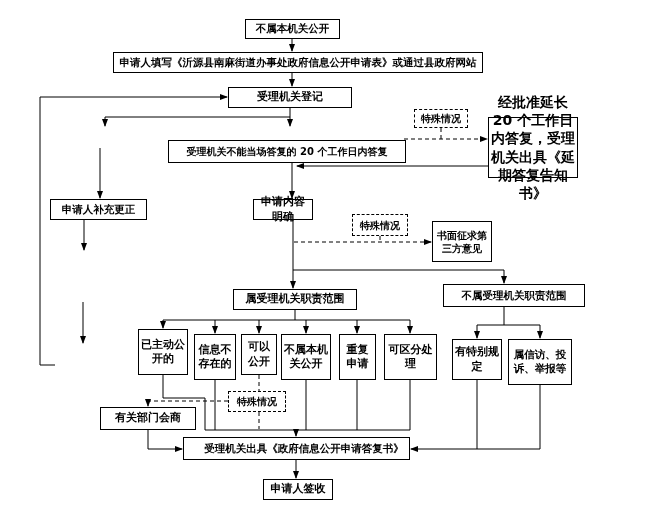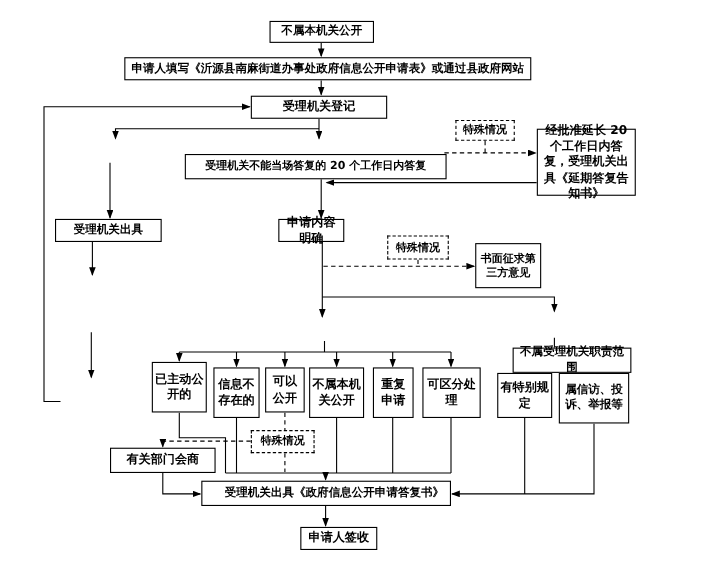--- a/index.html
+++ b/index.html
@@ -16,41 +16,41 @@
     display:flex; align-items:center; justify-content:center; text-align:center;
     font-weight:bold; font-size:11px; line-height:1.3; color:#000; padding:1px 2px;
   }
   .dashed-node { border-style:dashed; font-size:10px; }
   #n-submit     { left:245px; top:19px;  width:95px;  height:20px; font-size:10.5px; }
   #n-fill       { left:113px; top:52px;  width:370px; height:21px; font-size:10.5px; white-space:nowrap; }
   #n-register   { left:228px; top:87px;  width:124px; height:21px; }
   #n-onspot     { left:57px;  top:127px; width:96px;  height:21px; font-size:10px; white-space:nowrap; }
   #n-notonspot  { left:168px; top:127px; width:238px; height:23px; font-size:10px; white-space:nowrap;margin-top:13px; }
   #n-special1   { left:414px; top:109px; width:54px;  height:19px; }
-  #n-extension  { left:488px; top:117px; width:90px;  height:61px; font-size:11px; }
+  #n-extension  { left:488px; top:117px; width:90px;  height:61px; font-size:14px; }
   #n-unclear    { left:50px;  top:199px; width:97px;  height:21px; font-size:10.5px; }
   #n-clear      { left:253px; top:199px; width:60px;  height:21px; }
   #n-special2   { left:352px; top:214px; width:56px;  height:22px; }
   #n-third      { left:432px; top:221px; width:60px;  height:41px; font-size:10px; }
   #n-notify     { left:55px;  top:251px; width:57px;  height:51px; font-size:10.5px; }
   #n-inscope    { left:233px; top:289px; width:124px; height:21px; }
-  #n-outscope   { left:466px; top:284px; width:108px; height:23px; font-size:10.5px;margin-top:32px; }
+  #n-outscope   { left:443px; top:284px; width:142px; height:23px; font-size:10.5px; }
   #n-already    { left:138px; top:329px; width:50px;  height:46px; }
   #n-notexist   { left:194px; top:334px; width:42px;  height:46px; }
   #n-canpublic  { left:241px; top:334px; width:36px;  height:41px; }
   #n-notthis    { left:281px; top:334px; width:50px;  height:46px; }
   #n-repeat     { left:339px; top:334px; width:37px;  height:46px; }
   #n-divisible  { left:384px; top:334px; width:53px;  height:46px; }
   #n-specialrule{ left:452px; top:339px; width:50px;  height:41px; }
   #n-petition   { left:508px; top:339px; width:64px;  height:46px; font-size:10.5px; }
   #n-supplement { left:55px;  top:344px; width:57px;  height:43px; font-size:10.5px; }
   #n-special3   { left:228px; top:391px; width:58px;  height:21px; }
   #n-consult    { left:100px; top:407px; width:96px;  height:23px; }
   #n-replydoc   { left:183px; top:437px; width:227px; height:23px; font-size:10.5px; white-space:nowrap;padding-left:17px; }
-  #n-sign       { left:273px; top:479px; width:70px;  height:21px; }
+  #n-sign       { left:263px; top:479px; width:70px;  height:21px; }
 </style>
 </head>
 <body>
 
 <div id="canvas">
 
   <svg id="arrows" width="659" height="518" viewBox="0 0 659 518" xmlns="http://www.w3.org/2000/svg">
     <defs>
       <marker id="arr" markerWidth="9" markerHeight="7" refX="7" refY="3" orient="auto">
         <path d="M0,0 L8,3 L0,6 Z" fill="#000"></path>
@@ -99,24 +99,25 @@
     <polyline points="540,385 540,449 411,449" marker-end="url(#arr)"></polyline>
     <line x1="296" y1="460" x2="296" y2="478" marker-end="url(#arr)"></line>
   </svg>
 
   <div class="node" id="n-submit">不属本机关公开</div>
   <div class="node" id="n-fill">申请人填写《沂源县南麻街道办事处政府信息公开申请表》或通过县政府网站</div>
   <div class="node" id="n-register">受理机关登记</div>
   <div class="node" id="n-notonspot">受理机关不能当场答复的 20 个工作日内答复</div>
   <div class="node dashed-node" id="n-special1">特殊情况</div>
   <div class="node" id="n-extension">经批准延长 20 个工作日内答复，受理机关出具《延期答复告知书》</div>
-  <div class="node" id="n-unclear">受理机关出具</div>
+  <div class="node" id="n-unclear">申请人补充更正</div>
   <div class="node" id="n-clear">申请内容明确</div>
   <div class="node dashed-node" id="n-special2">特殊情况</div>
   <div class="node" id="n-third">书面征求第三方意见</div>
+  <div class="node" id="n-inscope">属受理机关职责范围</div>
   <div class="node" id="n-outscope">不属受理机关职责范围</div>
   <div class="node" id="n-already">已主动公开的</div>
   <div class="node" id="n-notexist">信息不存在的</div>
   <div class="node" id="n-canpublic">可以公开</div>
   <div class="node" id="n-notthis">不属本机关公开</div>
   <div class="node" id="n-repeat">重复申请</div>
   <div class="node" id="n-divisible">可区分处理</div>
   <div class="node" id="n-specialrule">有特别规定</div>
   <div class="node" id="n-petition">属信访、投诉、举报等</div>
   <div class="node dashed-node" id="n-special3">特殊情况</div>

